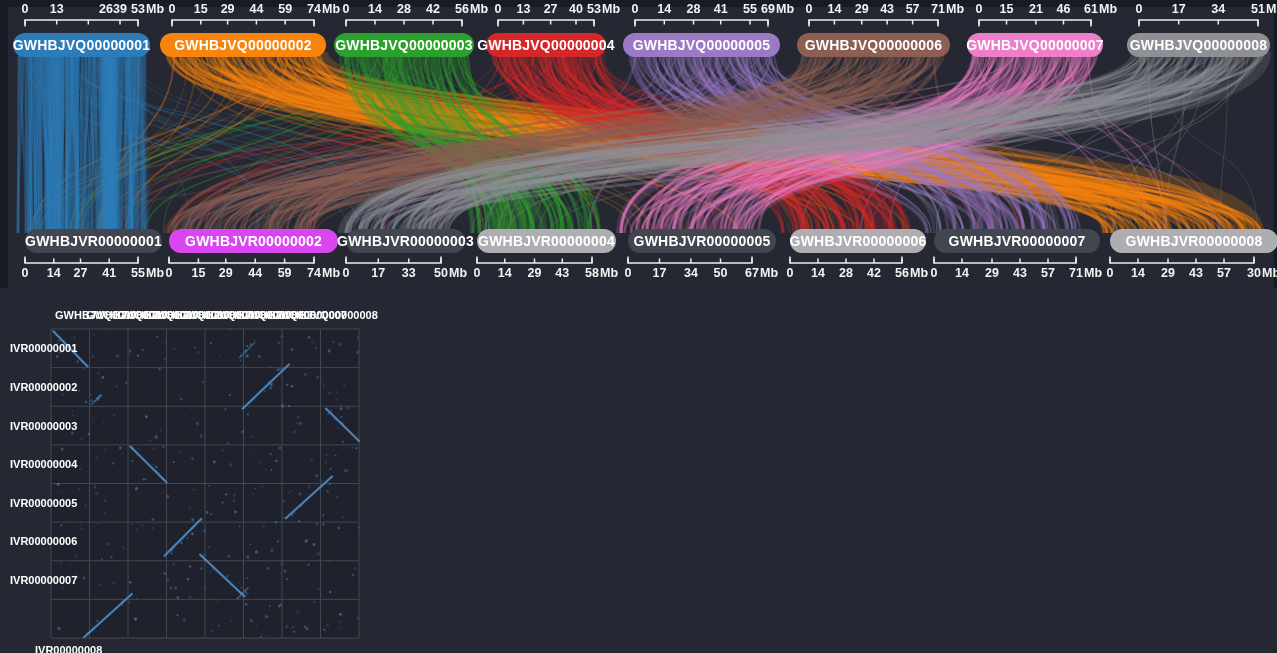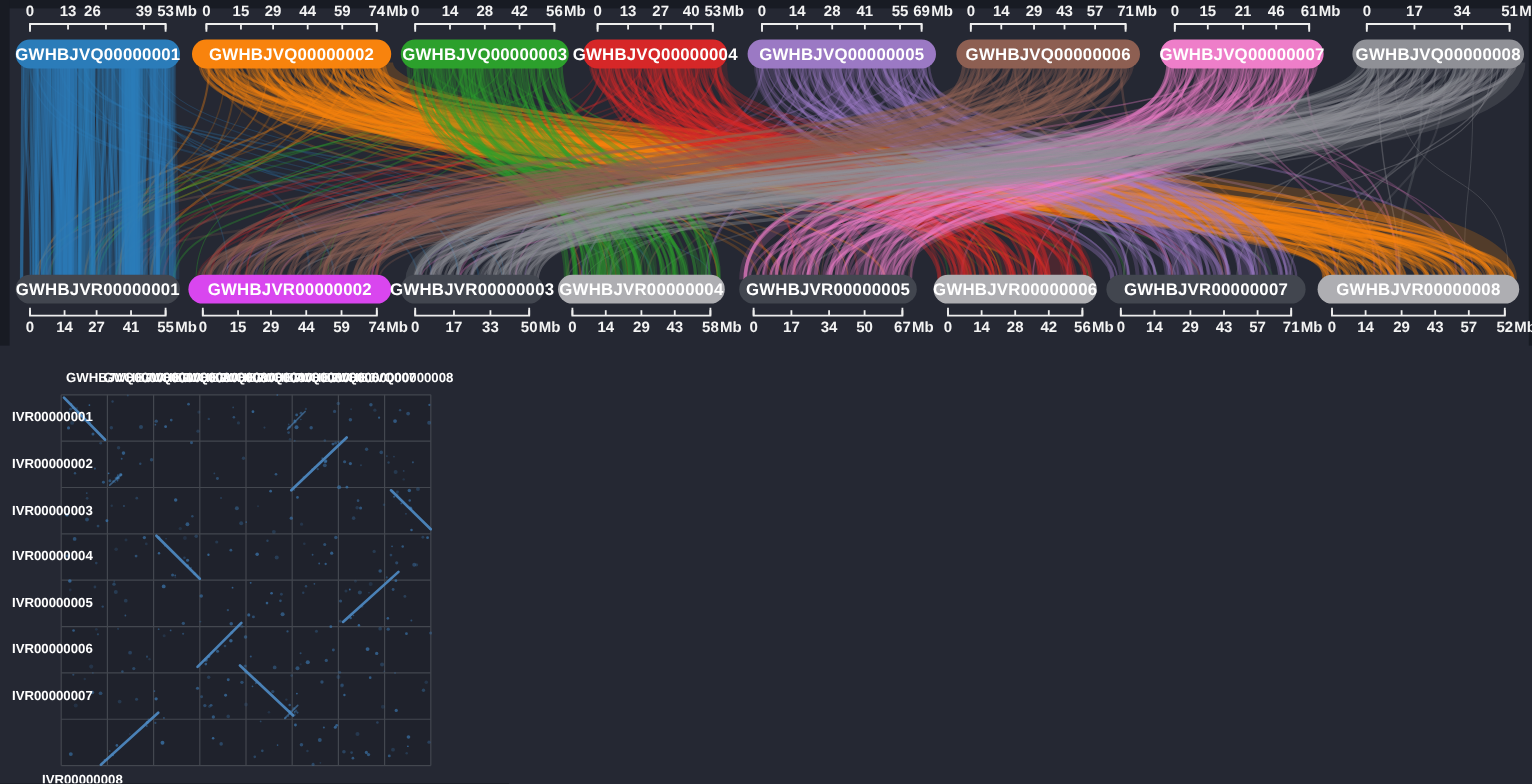--- a/index.html
+++ b/index.html
@@ -14,21 +14,21 @@
   #edge-right{right:0;top:0;width:3px;height:288px;}
 
   svg.layer{position:absolute;display:block;}
 
   .pill{
     position:absolute;height:24px;border-radius:12px;top:33px;
     display:flex;align-items:center;justify-content:center;
     color:#ffffff;font-weight:bold;font-size:14px;letter-spacing:.2px;
     white-space:nowrap;z-index:4;user-select:none;
   }
-  .pill.ref{top:229px;}
+  .pill.ref{top:229px;margin-left:12px;}
 
   .tick-label{
     position:absolute;transform:translateX(-50%);
     color:#f3f3f3;font-size:12.5px;font-weight:bold;z-index:3;white-space:nowrap;
   }
   .unit-label{
     position:absolute;transform:translateX(-50%);
     color:#f3f3f3;font-size:12.5px;font-weight:bold;z-index:3;white-space:nowrap;
   }
 
@@ -941,21 +941,21 @@
       <div class="pill ref" style="left: 334px; width: 119px; background: rgb(66, 70, 79);">GWHBJVR00000003</div>
       <div class="pill ref" style="left: 465px; width: 139px; background: rgb(174, 174, 178);">GWHBJVR00000004</div>
       <div class="pill ref" style="left: 616px; width: 148px; background: rgb(66, 70, 79);">GWHBJVR00000005</div>
       <div class="pill ref" style="left: 778px; width: 136px; background: rgb(174, 174, 178);">GWHBJVR00000006</div>
       <div class="pill ref" style="left: 922px; width: 166px; background: rgb(66, 70, 79);">GWHBJVR00000007</div>
       <div class="pill ref" style="left: 1098px; width: 168px; background: rgb(174, 174, 178);">GWHBJVR00000008</div>
     </div>
   <div id="ruler-labels">
       <span class="tick-label" style="left: 25px; top: 2px;">0</span>
       <span class="tick-label" style="left: 56.7px; top: 2px;">13</span>
-      <span class="tick-label" style="left: 77px; top: 2px;">26</span>
+      <span class="tick-label" style="left: 106px; top: 2px;">26</span>
       <span class="tick-label" style="left: 120px; top: 2px;">39</span>
       <span class="tick-label" style="left: 138px; top: 2px;">53</span>
       <span class="unit-label" style="left: 155px; top: 2px;">Mb</span>
       <span class="tick-label" style="left: 172px; top: 2px;">0</span>
       <span class="tick-label" style="left: 200.8px; top: 2px;">15</span>
       <span class="tick-label" style="left: 227.6px; top: 2px;">29</span>
       <span class="tick-label" style="left: 256.4px; top: 2px;">44</span>
       <span class="tick-label" style="left: 285.2px; top: 2px;">59</span>
       <span class="tick-label" style="left: 314px; top: 2px;">74</span>
       <span class="unit-label" style="left: 331px; top: 2px;">Mb</span>
@@ -1037,21 +1037,21 @@
       <span class="tick-label" style="left: 992px; top: 266px;">29</span>
       <span class="tick-label" style="left: 1020px; top: 266px;">43</span>
       <span class="tick-label" style="left: 1048px; top: 266px;">57</span>
       <span class="tick-label" style="left: 1076px; top: 266px;">71</span>
       <span class="unit-label" style="left: 1093px; top: 266px;">Mb</span>
       <span class="tick-label" style="left: 1110px; top: 266px;">0</span>
       <span class="tick-label" style="left: 1138px; top: 266px;">14</span>
       <span class="tick-label" style="left: 1168px; top: 266px;">29</span>
       <span class="tick-label" style="left: 1196px; top: 266px;">43</span>
       <span class="tick-label" style="left: 1224px; top: 266px;">57</span>
-      <span class="tick-label" style="left: 1254px; top: 266px;">52</span>
+      <span class="tick-label" style="left: 1254px; top: 266px;">30</span>
       <span class="unit-label" style="left: 1271px; top: 266px;">Mb</span>
     </div>
 
   <svg id="dotplot-svg" class="layer" width="310" height="311" style="left:50px;top:328px;z-index:1">
       <rect x="1" y="1" width="308" height="309" fill="#1f222c"></rect>
       <g stroke="#43474f" stroke-width="1">
         <line x1="1" y1="1" x2="1" y2="310"></line>
         <line x1="39.5" y1="1" x2="39.5" y2="310"></line>
         <line x1="78" y1="1" x2="78" y2="310"></line>
         <line x1="116.5" y1="1" x2="116.5" y2="310"></line>

